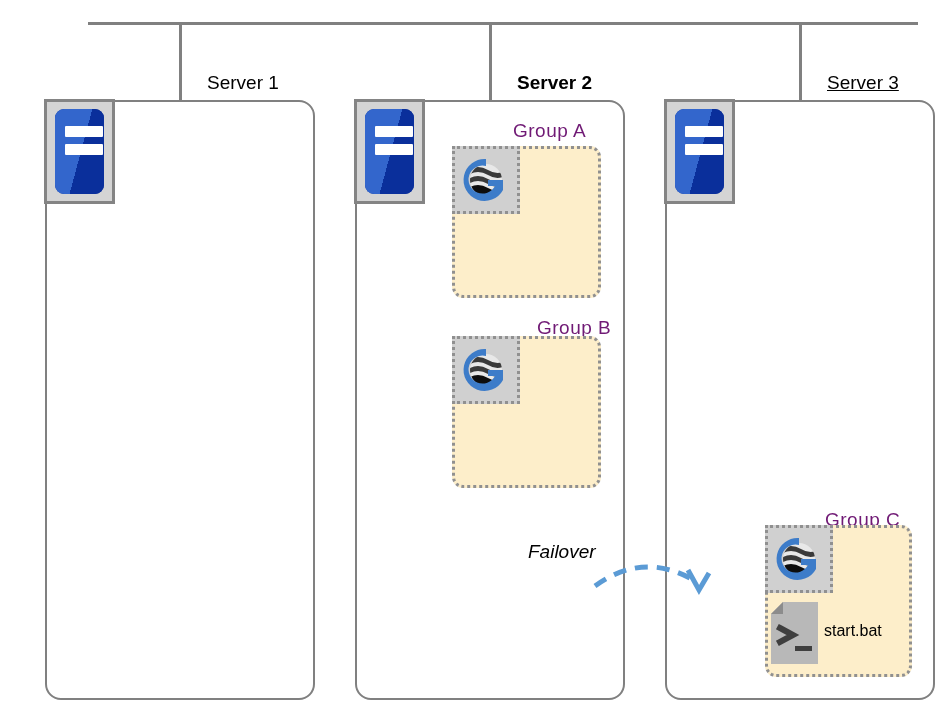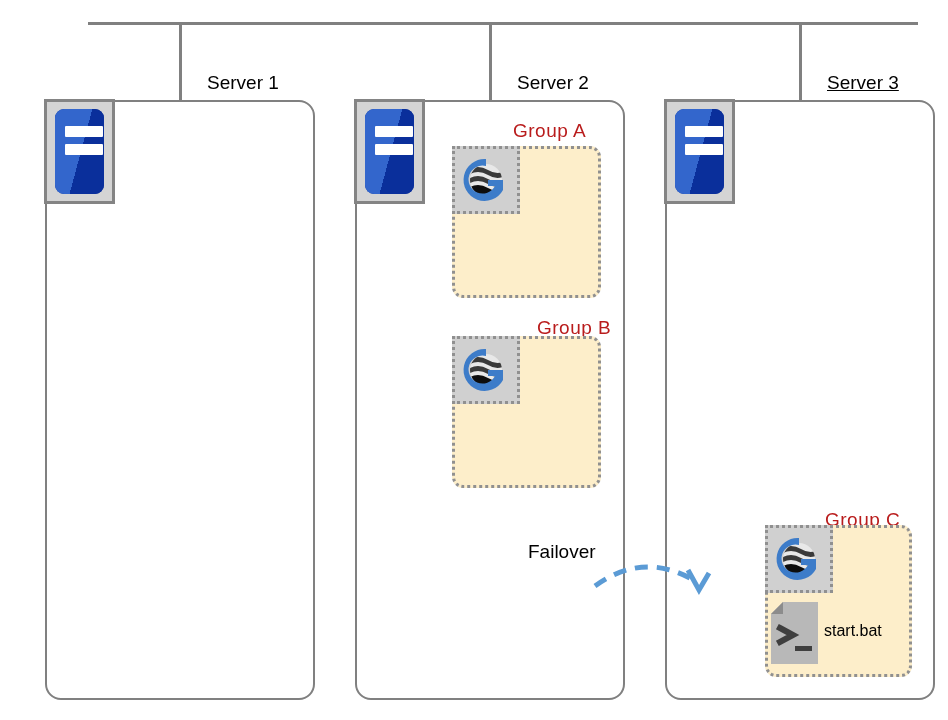--- a/index.html
+++ b/index.html
@@ -96,21 +96,21 @@
   
   .group-box {
     position: absolute;
     background: #fdeeca;
     border: 3px dotted #909090;
     border-radius: 11px;
   }
   .group-label {
     position: absolute;
     font-size: 19px;
-    color: #b91c1c;
+    color: #701a75;
     white-space: nowrap;
     line-height: 1;
     letter-spacing: 0.5px;
   }
 
   
   .app-icon {
     position: absolute;
     width: 68px;
     height: 68px;
@@ -161,21 +161,21 @@
 <body>
 
 <div id="canvas">
 
   <div class="bus-line bus-horizontal"></div>
   <div class="drop-line" style="left:179px; top:22px; height:78px;"></div>
   <div class="drop-line" style="left:489px; top:22px; height:78px;"></div>
   <div class="drop-line" style="left:799px; top:22px; height:78px;"></div>
 
   <div class="server-label" style="left:207px; top:73px;">Server 1</div>
-  <div class="server-label" style="left:517px; top:73px;">Server 2</div>
+  <div class="server-label" style="left:517px; top:73px;font-weight:bold;">Server 2</div>
   <div class="server-label" style="left:827px; top:73px;text-decoration:underline;">Server 3</div>
 
   <div class="server-box" style="left:45px; top:100px; width:270px; height:600px;"></div>
   <div class="server-icon" style="left:44px; top:99px;">
     <div class="server-icon-body">
       <div class="server-bar server-bar-1"></div>
       <div class="server-bar server-bar-2"></div>
     </div>
   </div>
 
@@ -255,21 +255,21 @@
   <div class="bat-icon" style="left:771px; top:602px;">
     <svg width="47" height="62" viewBox="0 0 47 62" aria-hidden="true">
       <path d="M12 0 L47 0 L47 62 L0 62 L0 12 Z" fill="#b8b8b8"></path>
       <path d="M12 0 L12 12 L0 12 Z" fill="#8c8c8c"></path>
       <path d="M9 26 L22 33 L9 40" fill="none" stroke="#3f3f3f" stroke-width="6" stroke-linecap="square" stroke-linejoin="miter"></path>
       <rect x="24" y="44" width="17" height="5" fill="#3f3f3f"></rect>
     </svg>
   </div>
   <div class="bat-label" style="left:824px; top:623px;">start.bat</div>
 
-  <div class="failover-label" style="left:528px; top:542px;">Failover</div>
+  <div class="failover-label" style="left:528px; top:542px;font-style:italic;">Failover</div>
   <div class="failover-arrow">
     <svg width="135" height="50" viewBox="0 0 135 50" aria-hidden="true">
       <path d="M10 38 Q60 2 112 34" fill="none" stroke="#5b9bd5" stroke-width="5" stroke-linecap="butt" stroke-dasharray="13 9"></path>
       <path d="M103 22 L114 42 L124 25" fill="none" stroke="#5b9bd5" stroke-width="5" stroke-linecap="butt" stroke-linejoin="miter"></path>
     </svg>
   </div>
 
 </div>
 
 </body></html>

